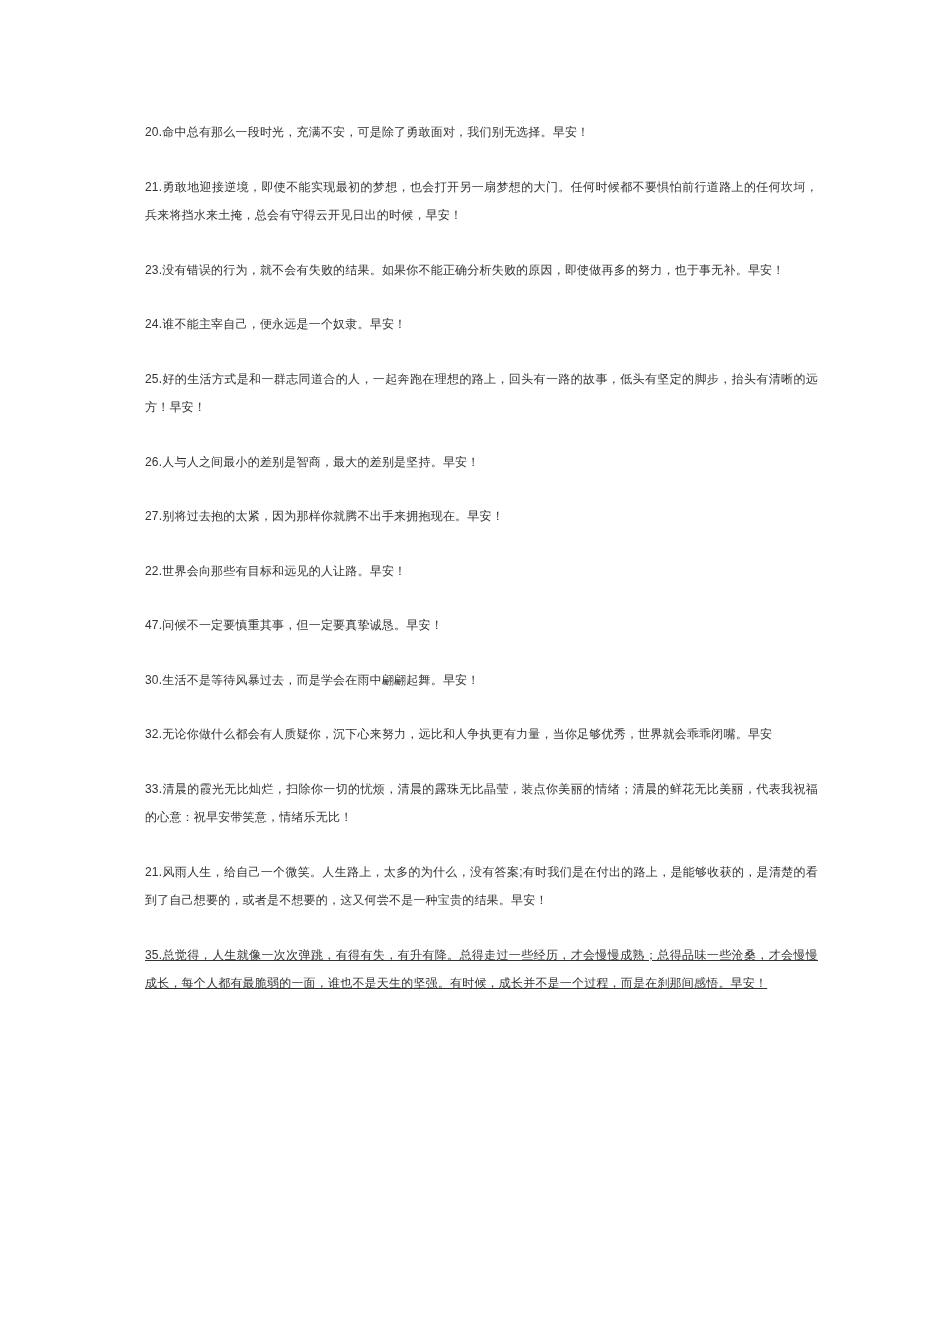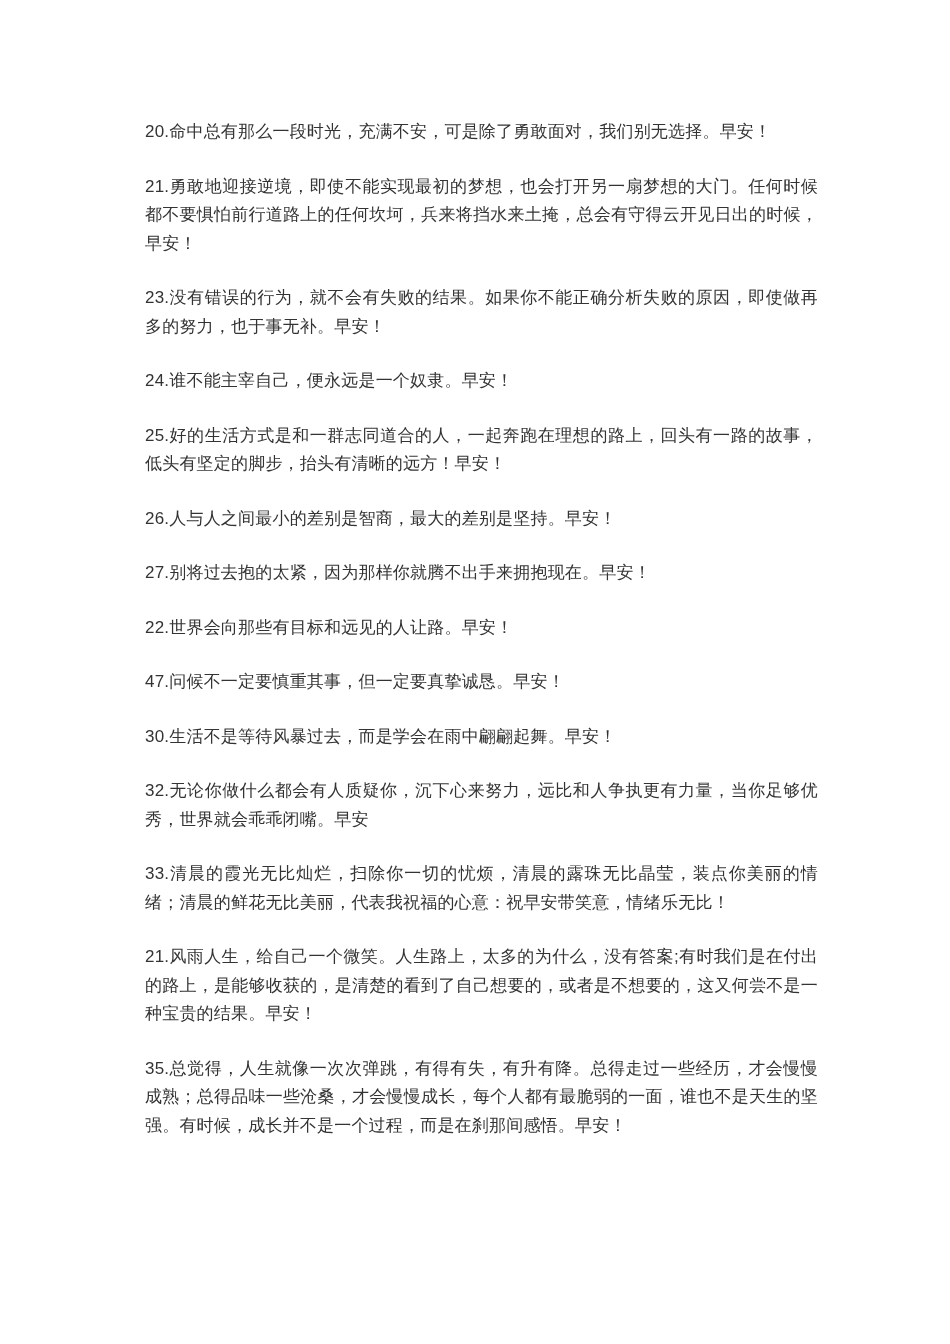--- a/index.html
+++ b/index.html
@@ -18,31 +18,32 @@
     width: 950px;
     min-height: 1344px;
     background: #ffffff;
     box-sizing: border-box;
     padding: 118px 132px 80px 145px;
   }
   .quote-list {
     width: 100%;
   }
   .quote-paragraph {
-    font-size: 17px;
+    font-size: 12px;
     line-height: 28.5px;
     text-align: justify;
     text-justify: inter-ideograph;
     color: #333333;
     margin: 0 0 26px 0;
     word-break: break-all;
     letter-spacing: 0.2px;
   }
   .quote-paragraph:last-child {
     margin-bottom: 16px;
+    text-decoration: underline;
   }
 </style>
 </head>
 <body>
 
 <div class="doc-page">
   <div class="quote-list">
     <p class="quote-paragraph">20.命中总有那么一段时光，充满不安，可是除了勇敢面对，我们别无选择。早安！</p>
     <p class="quote-paragraph">21.勇敢地迎接逆境，即使不能实现最初的梦想，也会打开另一扇梦想的大门。任何时候都不要惧怕前行道路上的任何坎坷，兵来将挡水来土掩，总会有守得云开见日出的时候，早安！</p>
     <p class="quote-paragraph">23.没有错误的行为，就不会有失败的结果。如果你不能正确分析失败的原因，即使做再多的努力，也于事无补。早安！</p>

